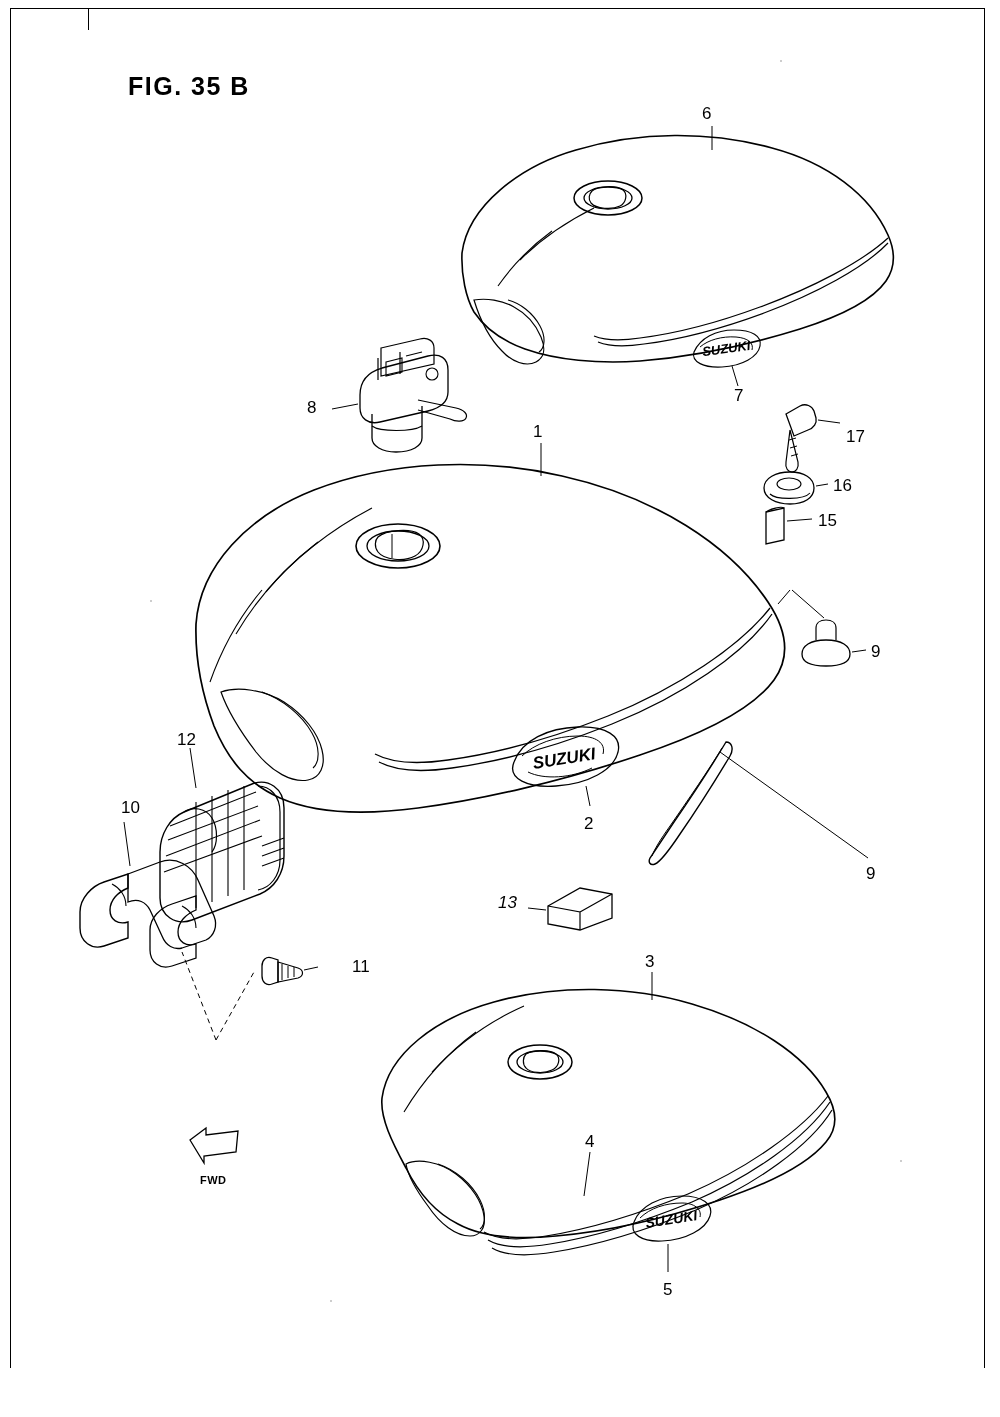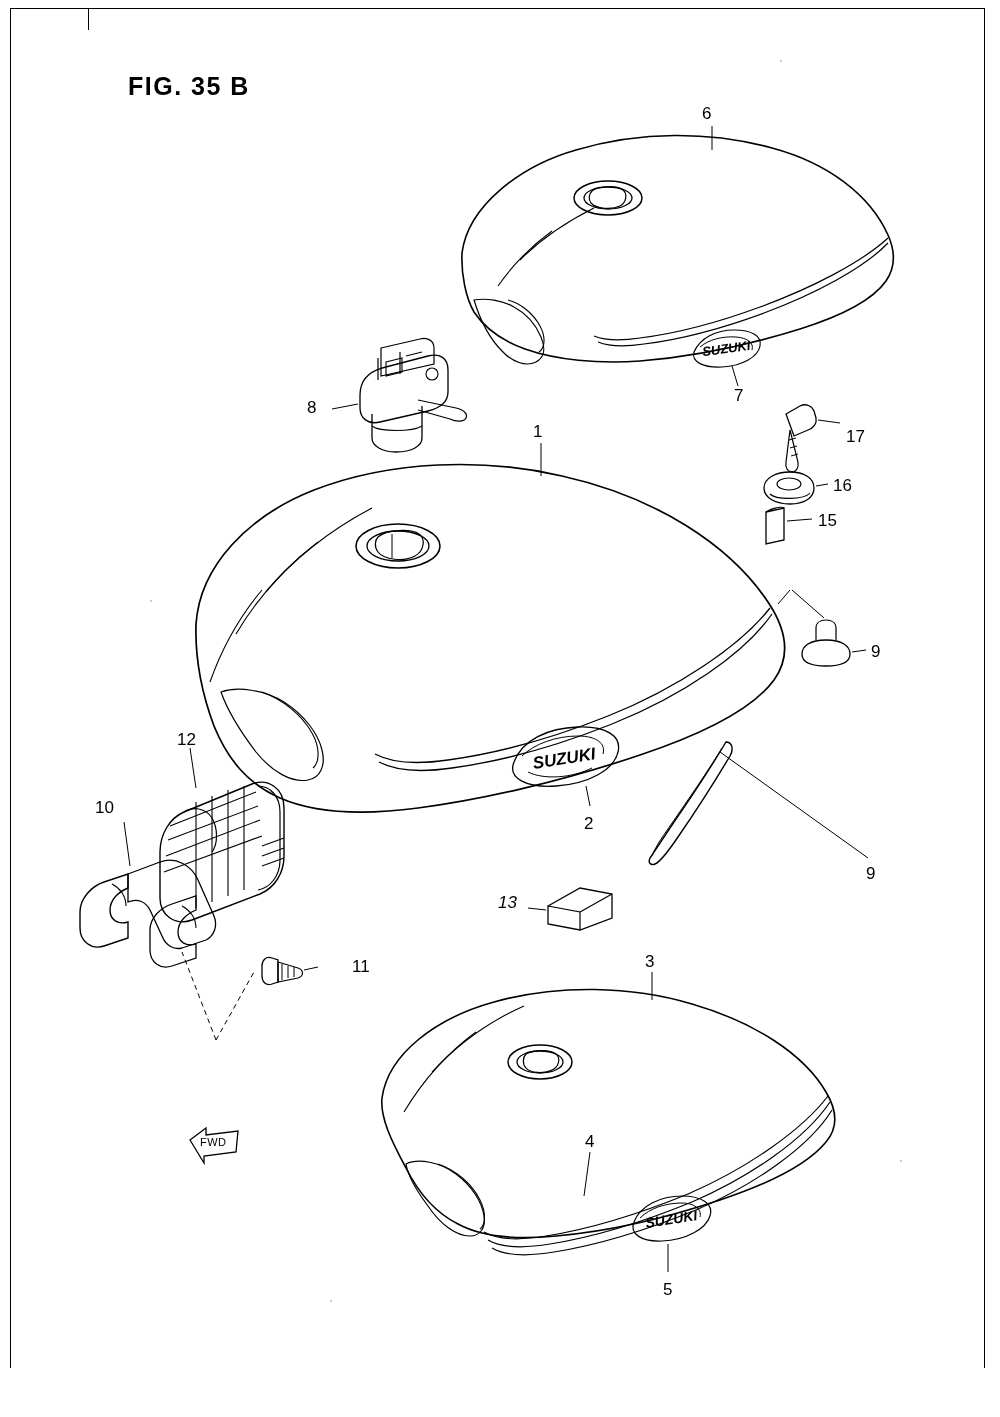--- a/index.html
+++ b/index.html
@@ -2,21 +2,21 @@
 <html><head>
 <meta charset="utf-8">
 <style>
   html,body{margin:0;padding:0;background:#ffffff;}
   body{width:1000px;height:1417px;position:relative;font-family:"Liberation Sans",sans-serif;color:#000;}
   #page{position:absolute;left:0;top:0;width:1000px;height:1368px;overflow:hidden;background:#fff;}
   .frame{position:absolute;left:10px;top:8px;width:975px;height:1398px;border:1px solid #000;box-sizing:border-box;}
   .corner-tick{position:absolute;left:88px;top:8px;width:1px;height:22px;background:#000;}
   .fig-title{position:absolute;left:128px;top:72px;font-size:25px;font-weight:bold;letter-spacing:1.5px;font-family:"Liberation Sans",sans-serif;}
   .callout{position:absolute;font-size:17px;font-family:"Liberation Sans",sans-serif;color:#000;}
-  .fwd-label{position:absolute;font-size:11px;font-weight:normal;letter-spacing:0.5px;color:#000;}
+  .fwd-label{position:absolute;font-size:11px;font-weight:bold;letter-spacing:0.5px;color:#000;margin-top:38px;}
   svg.art{position:absolute;left:0;top:0;width:1000px;height:1417px;}
   svg.art *{vector-effect:non-scaling-stroke;}
   .ln{stroke:#000;fill:none;}
   .speck{position:absolute;width:2px;height:2px;background:#bdbdbd;border-radius:50%;}
 </style>
 </head>
 <body>
 
 <div id="page">
 
@@ -180,21 +180,21 @@
 
   <div class="callout" style="left:702px;top:104px;">6</div>
   <div class="callout" style="left:734px;top:386px;">7</div>
   <div class="callout" style="left:307px;top:398px;">8</div>
   <div class="callout" style="left:533px;top:422px;">1</div>
   <div class="callout" style="left:846px;top:415px;margin-top:12px;">17</div>
   <div class="callout" style="left:833px;top:476px;text-align:center;">16</div>
   <div class="callout" style="left:818px;top:511px;">15</div>
   <div class="callout" style="left:871px;top:642px;">9</div>
   <div class="callout" style="left:177px;top:730px;">12</div>
-  <div class="callout" style="left:95px;top:798px;">10</div>
+  <div class="callout" style="left:121px;top:798px;">10</div>
   <div class="callout" style="left:584px;top:814px;">2</div>
   <div class="callout" style="left:866px;top:864px;">9</div>
   <div class="callout" style="left:498px;top:893px;font-style:italic;">13</div>
   <div class="callout" style="left:328px;top:957px;margin-left:24px;">11</div>
   <div class="callout" style="left:645px;top:952px;">3</div>
   <div class="callout" style="left:585px;top:1132px;">4</div>
   <div class="callout" style="left:663px;top:1280px;">5</div>
 
   <div class="fwd-label" style="left:200px;top:1136px;">FWD</div>
 

